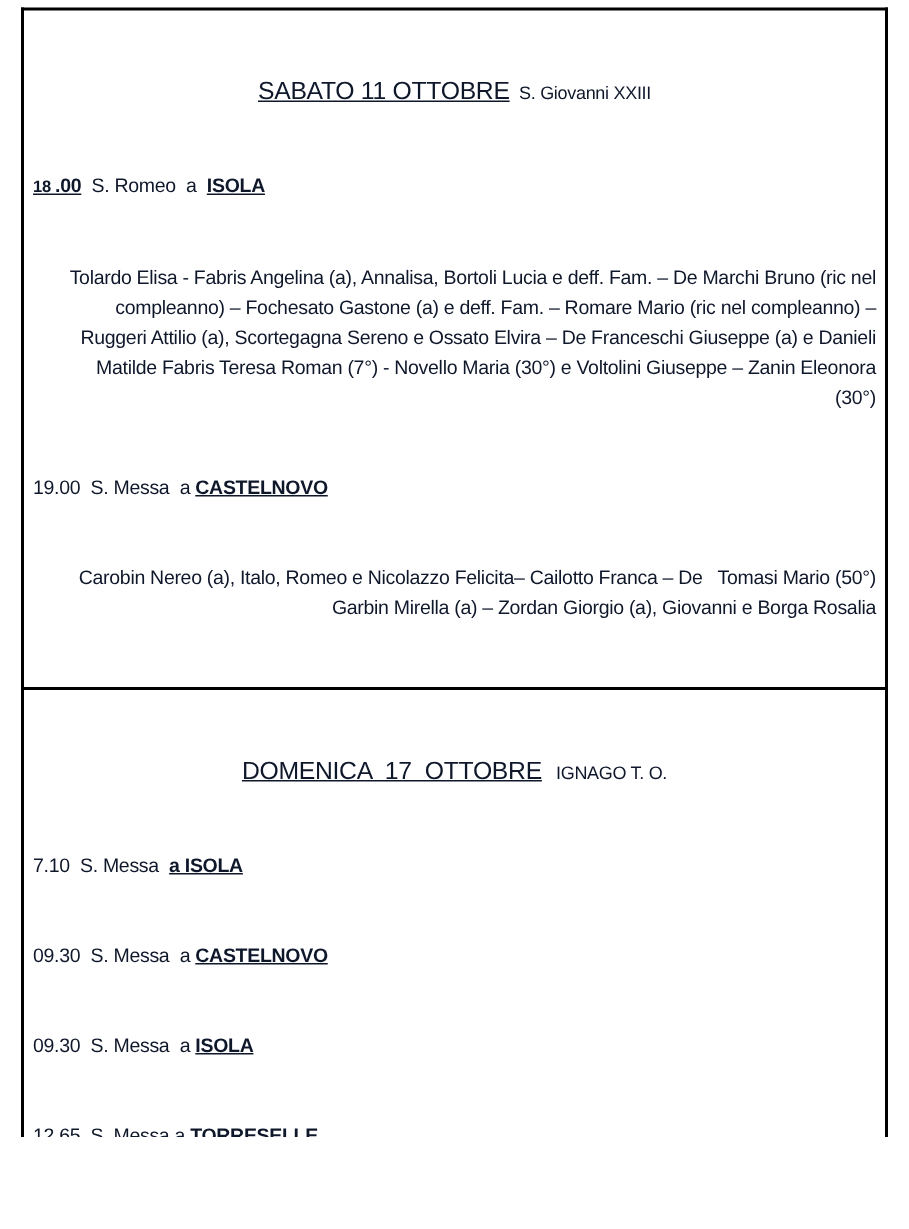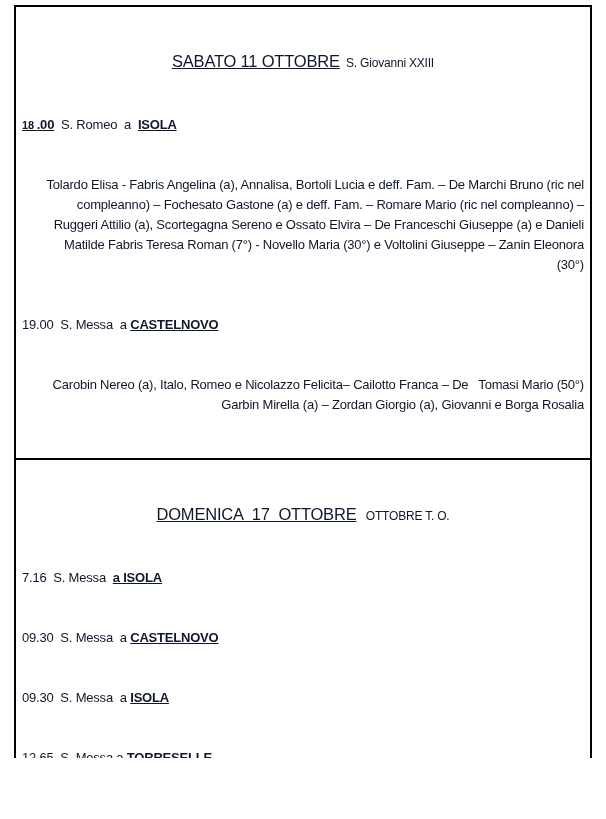--- a/index.html
+++ b/index.html
@@ -35,22 +35,22 @@
         <td class="cell">
           <div class="hdr"><span class="u lg">SABATO 11 OTTOBRE</span><span class="sm">  S. Giovanni XXIII</span></div>
           <div class="line"><span class="b u tsm">18 </span><span class="b u">.00</span><span>  S. Romeo  a  </span><span class="b">ISOLA</span></div>
           <div class="names"><span>Tolardo Elisa - Fabris Angelina (a), Annalisa, Bortoli Lucia e deff. Fam. – De Marchi Bruno (ric nel compleanno) – Fochesato Gastone (a) e deff. Fam. – Romare Mario (ric nel compleanno) – Ruggeri Attilio (a), Scortegagna Sereno e Ossato Elvira – De Franceschi Giuseppe (a) e Danieli Matilde Fabris Teresa Roman (7°) - Novello Maria (30°) e Voltolini Giuseppe – Zanin Eleonora (30°)</span></div>
           <div class="line"><span>19.00  S. Messa  a </span><span class="b">CASTELNOVO</span></div>
           <div class="names"><span>Carobin Nereo (a), Italo, Romeo e Nicolazzo Felicita– Cailotto Franca – De   Tomasi Mario (50°) Garbin Mirella (a) – Zordan Giorgio (a), Giovanni e Borga Rosalia</span></div>
         </td>
       </tr>
       <tr>
         <td class="cell">
-          <div class="hdr"><span class="u lg">DOMENICA  17  OTTOBRE</span><span class="sm">   OTTOBRE T. O.</span></div>
-          <div class="line"><span>7.16  S. Messa  </span><span class="b">a ISOLA</span></div>
+          <div class="hdr"><span class="u lg">DOMENICA  17  OTTOBRE</span><span class="sm">   IGNAGO T. O.</span></div>
+          <div class="line"><span>7.10  S. Messa  </span><span class="b">a ISOLA</span></div>
           <div class="line"><span>09.30  S. Messa  a </span><span class="b">CASTELNOVO</span></div>
           <div class="line"><span>09.30  S. Messa  a </span><span class="b">ISOLA</span></div>
           <div class="line"><span>12.65  S. Messa a </span><span class="b">TORRESELLE</span></div>
           <div class="line"><span>19.00  S. Messa  a </span><span class="b">ISOLA</span></div>
         </td>
       </tr>
 
     </tbody>
   </table>
 

